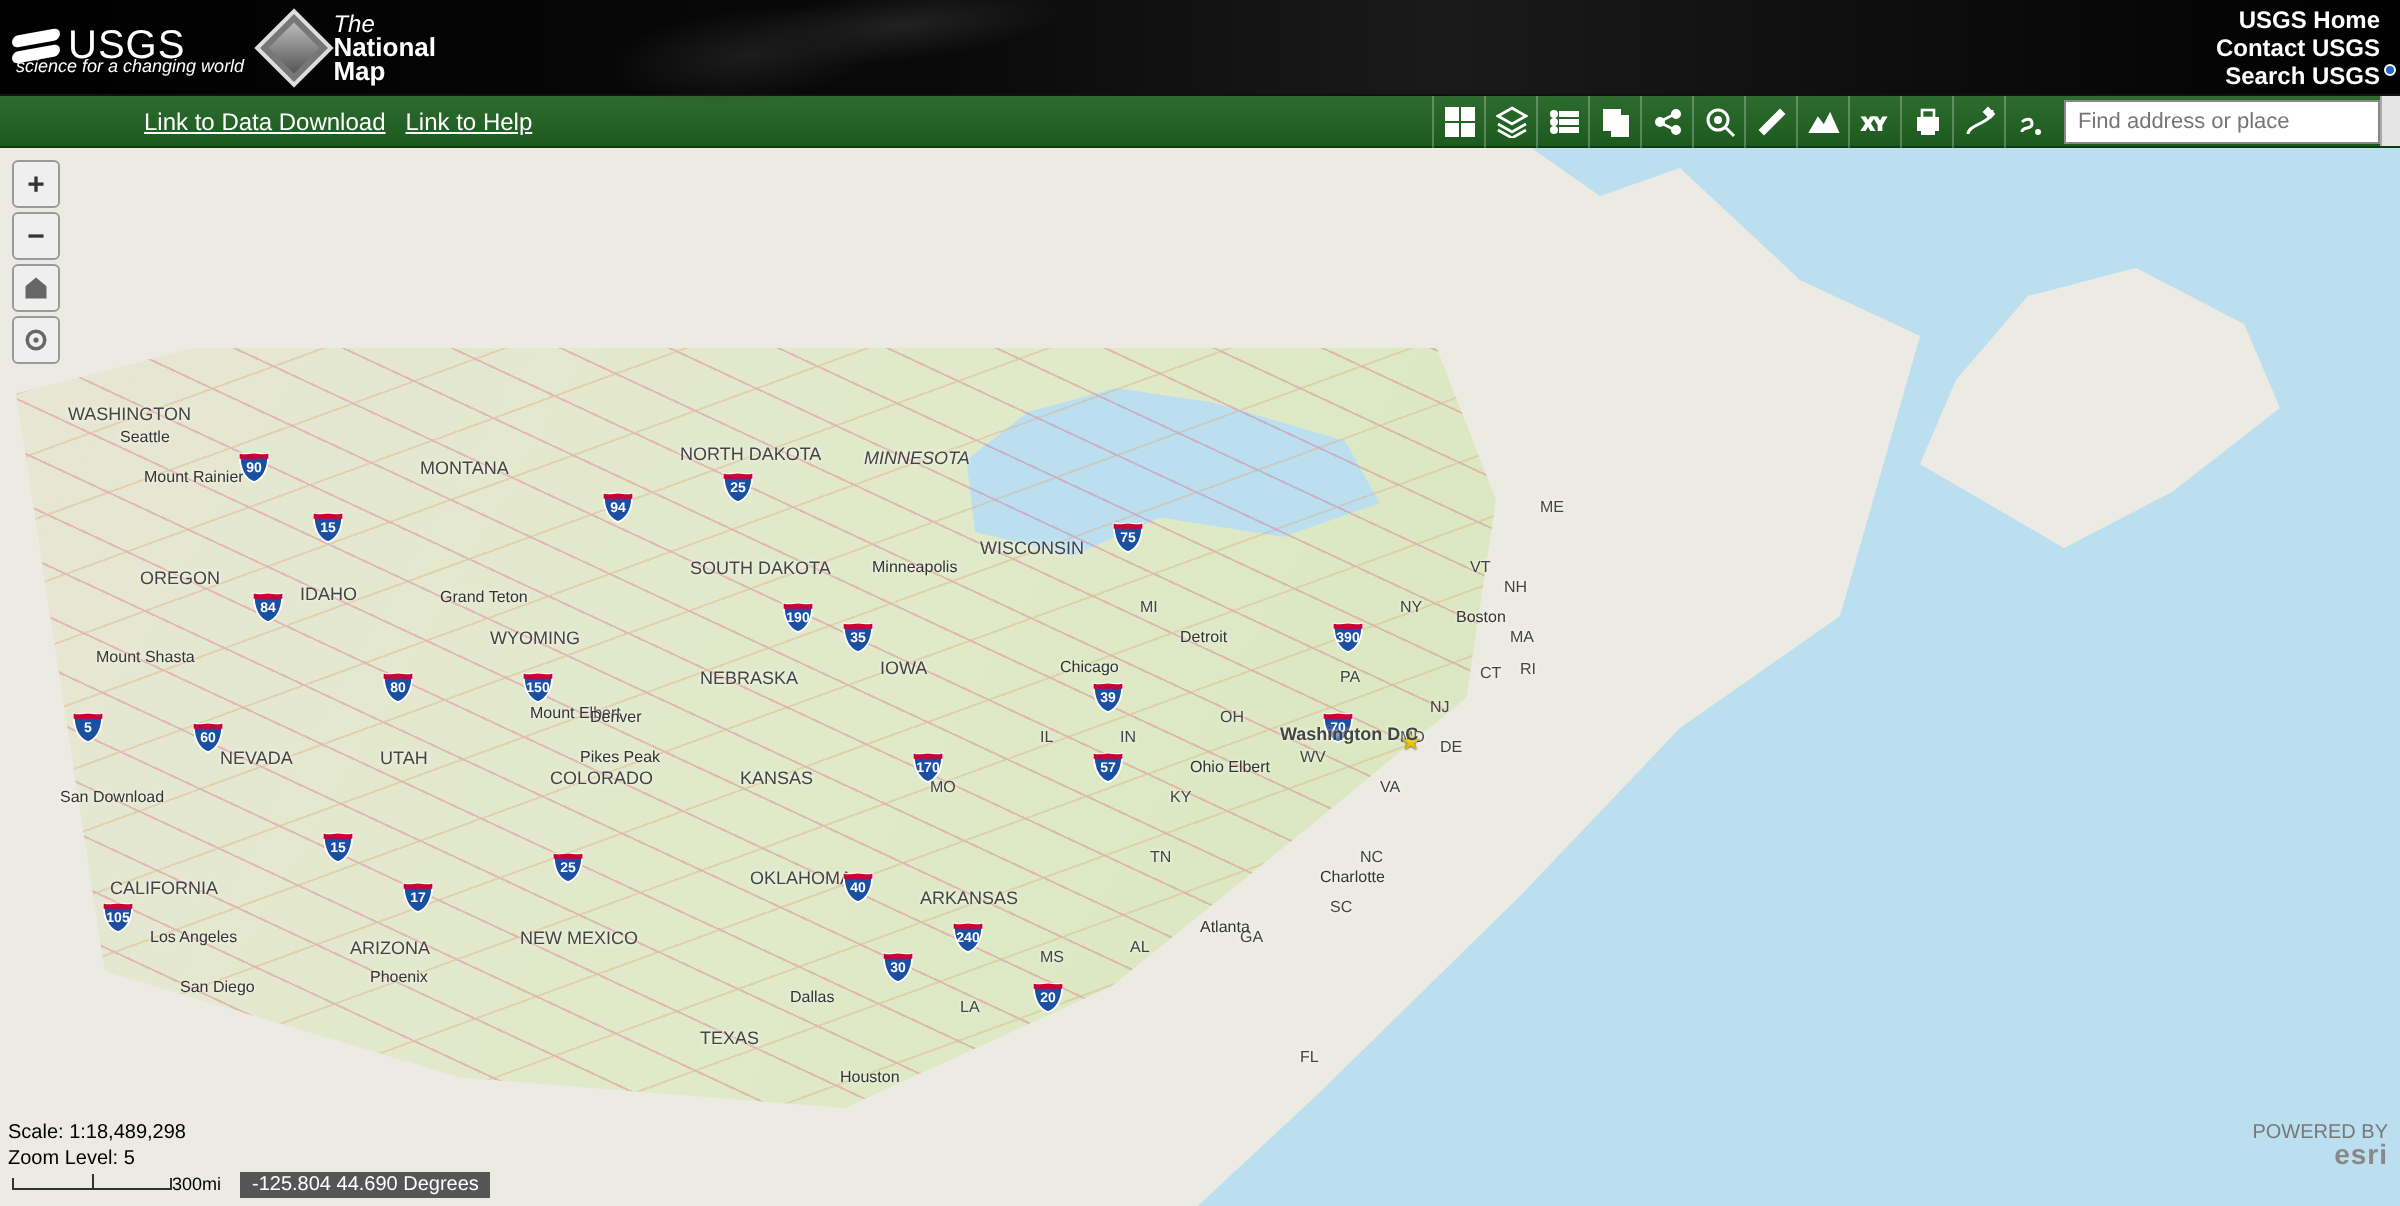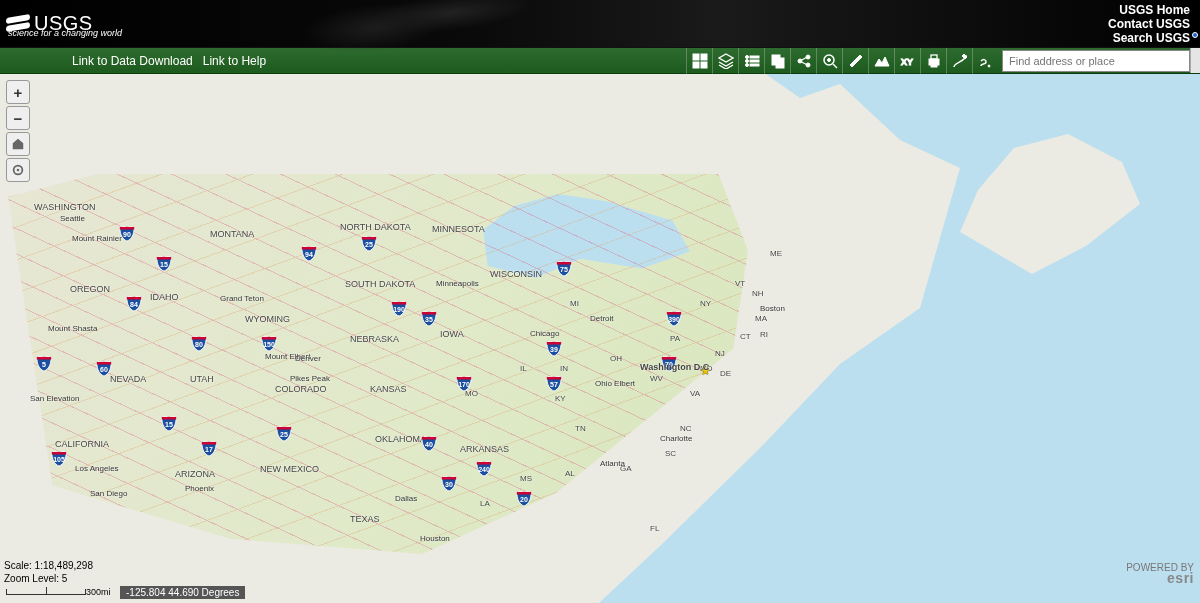--- a/index.html
+++ b/index.html
@@ -45,31 +45,31 @@
   .header-links div { line-height:14px; cursor:pointer; }
 
   
   .toolbar {
     height: 26px;
     background: linear-gradient(#2e6b2e, #1d5a1d);
     display:flex; align-items:center; color:#fff; font-size:12px;
     border-bottom:1px solid #0d3d0d;
   }
   .toolbar .left-links{ padding-left:72px; display:flex; gap:10px;}
-  .toolbar .left-links span{ cursor:pointer; }
+  .toolbar .left-links span{ cursor:pointer;text-decoration:underline; }
   .toolbar .spacer{ flex:1; }
   .tool-icons{ display:flex; height:100%; }
   .tool-btn{
     width:26px; height:26px; border-left:1px solid rgba(255,255,255,.25);
     display:flex; align-items:center; justify-content:center; cursor:pointer;
     color:#fff; font-size:13px;font-weight:bold;
   }
   .tool-btn svg{ width:16px; height:16px; fill:#fff; stroke:#fff; }
   .search-box{
-    margin-left:4px; height:22px; width:188px; background:#fff; display:flex; align-items:center;
+    margin-left:4px; height:22px; width:158px; background:#fff; display:flex; align-items:center;
     border:1px solid #888;
   }
   .search-box input{
     flex:1; border:none; outline:none; font-size:11px; padding:0 6px; color:#333;
   }
   .right-scroll{ width:10px; height:100%; background:#e5e5e5; border-left:1px solid #aaa;}
 
   
   .map-wrap{ position:relative; width:1200px; height:calc(603px - 48px - 26px); }
   .map{
@@ -174,20 +174,28 @@
 <div class="header">
   <div class="swirl"></div>
   <div class="usgs-logo">
     <div class="usgs-mark">
       <span class="usgs-waves"></span>
       <span>USGS</span>
     </div>
   </div>
   <div style="position:absolute; left:8px; top:30px;" class="usgs-tag">science for a changing world</div>
 
+  <div class="tnm-logo" style="margin-left:40px;">
+    <div class="tnm-badge"></div>
+    <div class="tnm-text">
+      <span>The</span>
+      <b>National</b>
+      <b>Map</b>
+    </div>
+  </div>
 
   <div class="header-links">
     <div>USGS Home</div>
     <div>Contact USGS</div>
     <div>Search USGS</div>
   </div>
   <div class="dot"></div>
 </div>
 
 <div class="toolbar">
@@ -288,21 +296,21 @@
       <div class="na"></div>
       <div class="newfoundland"></div>
       <div class="us-tint"></div>
       <div class="lakes"></div>
       <div class="roads"></div>
     </div>
     <div id="labels">
         <div class="lbl" style="left: 34px; top: 128px;">WASHINGTON</div>
         <div class="lbl" style="left: 210px; top: 155px;">MONTANA</div>
         <div class="lbl" style="left: 340px; top: 148px;">NORTH DAKOTA</div>
-        <div class="lbl" style="left: 432px; top: 150px;">MINNESOTA</div>
+        <div class="lbl" style="left: 432px; top: 150px; font-style: italic;">MINNESOTA</div>
         <div class="lbl" style="left: 70px; top: 210px;">OREGON</div>
         <div class="lbl" style="left: 150px; top: 218px;">IDAHO</div>
         <div class="lbl" style="left: 245px; top: 240px;">WYOMING</div>
         <div class="lbl" style="left: 345px; top: 205px;">SOUTH DAKOTA</div>
         <div class="lbl" style="left: 490px; top: 195px;">WISCONSIN</div>
         <div class="lbl sm" style="left: 570px; top: 225px;">MI</div>
         <div class="lbl" style="left: 350px; top: 260px;">NEBRASKA</div>
         <div class="lbl" style="left: 440px; top: 255px;">IOWA</div>
         <div class="lbl" style="left: 110px; top: 300px;">NEVADA</div>
         <div class="lbl" style="left: 190px; top: 300px;">UTAH</div>
@@ -318,21 +326,21 @@
         <div class="lbl sm" style="left: 752px; top: 215px;">NH</div>
         <div class="lbl sm" style="left: 770px; top: 175px;">ME</div>
         <div class="lbl sm" style="left: 755px; top: 240px;">MA</div>
         <div class="lbl sm" style="left: 740px; top: 258px;">CT</div>
         <div class="lbl sm" style="left: 760px; top: 256px;">RI</div>
         <div class="lbl sm" style="left: 715px; top: 275px;">NJ</div>
         <div class="lbl sm" style="left: 720px; top: 295px;">DE</div>
         <div class="lbl sm" style="left: 700px; top: 290px;">MD</div>
         <div class="lbl sm" style="left: 650px; top: 300px;">WV</div>
         <div class="lbl sm" style="left: 690px; top: 315px;">VA</div>
-        <div class="lbl sm" style="left: 555px; top: 320px;">KY</div>
+        <div class="lbl sm" style="left: 585px; top: 320px;">KY</div>
         <div class="lbl" style="left: 55px; top: 365px;">CALIFORNIA</div>
         <div class="lbl" style="left: 175px; top: 395px;">ARIZONA</div>
         <div class="lbl" style="left: 260px; top: 390px;">NEW MEXICO</div>
         <div class="lbl" style="left: 375px; top: 360px;">OKLAHOMA</div>
         <div class="lbl" style="left: 460px; top: 370px;">ARKANSAS</div>
         <div class="lbl sm" style="left: 575px; top: 350px;">TN</div>
         <div class="lbl sm" style="left: 680px; top: 350px;">NC</div>
         <div class="lbl" style="left: 350px; top: 440px;">TEXAS</div>
         <div class="lbl sm" style="left: 480px; top: 425px;">LA</div>
         <div class="lbl sm" style="left: 520px; top: 400px;">MS</div>
@@ -342,28 +350,28 @@
         <div class="lbl sm" style="left: 650px; top: 450px;">FL</div>
       </div>
     <div id="cities">
         <div class="lbl city" style="left: 60px; top: 140px;">Seattle</div>
         <div class="lbl city" style="left: 72px; top: 160px;">Mount Rainier</div>
         <div class="lbl city" style="left: 220px; top: 220px;">Grand Teton</div>
         <div class="lbl city" style="left: 265px; top: 278px;">Mount Elbert</div>
         <div class="lbl city" style="left: 295px; top: 280px;">Denver</div>
         <div class="lbl city" style="left: 290px; top: 300px;">Pikes Peak</div>
         <div class="lbl city" style="left: 48px; top: 250px;">Mount Shasta</div>
-        <div class="lbl city" style="left: 30px; top: 320px;">San Elevation</div>
+        <div class="lbl city" style="left: 30px; top: 320px;">San Download</div>
         <div class="lbl city" style="left: 75px; top: 390px;">Los Angeles</div>
         <div class="lbl city" style="left: 90px; top: 415px;">San Diego</div>
         <div class="lbl city" style="left: 185px; top: 410px;">Phoenix</div>
         <div class="lbl city" style="left: 436px; top: 205px;">Minneapolis</div>
         <div class="lbl city" style="left: 530px; top: 255px;">Chicago</div>
         <div class="lbl city" style="left: 590px; top: 240px;">Detroit</div>
-        <div class="lbl city" style="left: 760px; top: 230px; text-align: center;">Boston</div>
+        <div class="lbl city" style="left: 728px; top: 230px; text-align: center;">Boston</div>
         <div class="lbl city" style="left: 395px; top: 420px;">Dallas</div>
         <div class="lbl city" style="left: 420px; top: 460px;">Houston</div>
         <div class="lbl city" style="left: 600px; top: 385px;">Atlanta</div>
         <div class="lbl city" style="left: 660px; top: 360px;">Charlotte</div>
         <div class="lbl city" style="left: 595px; top: 305px;">Ohio Elbert</div>
       </div>
     <div id="shields">
         <div class="shield" style="left: 118px; top: 150px;">
           <svg viewBox="0 0 20 20">
             <path d="M2 3c3 1 5 0 8 0s5 1 8 0c0 9-3 14-8 16C5 17 2 12 2 3z" fill="#1b4fa0" stroke="#fff" stroke-width="1"></path>

